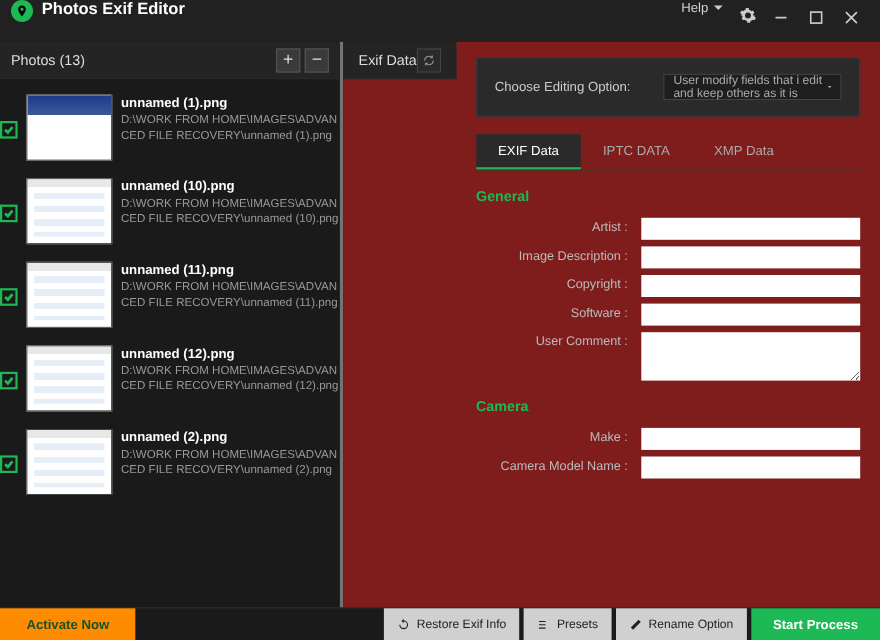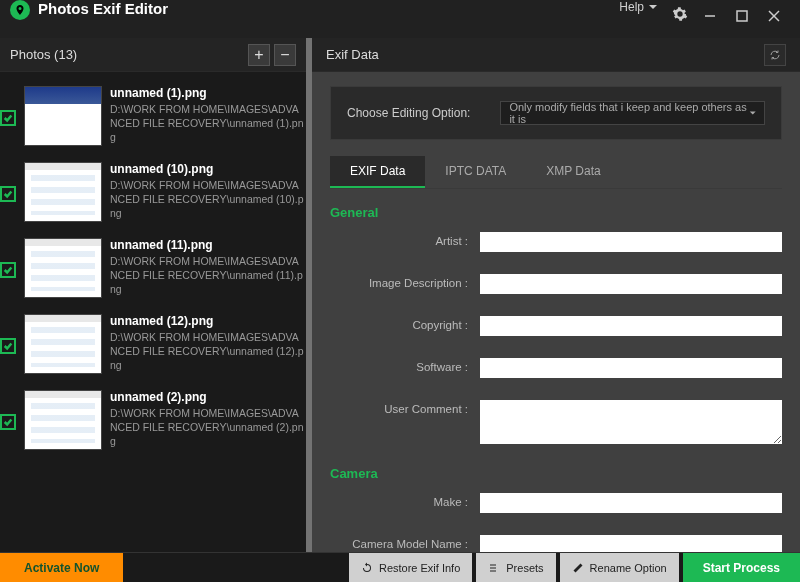--- a/index.html
+++ b/index.html
@@ -12,59 +12,59 @@
 .titlebar-spacer { flex: 1; }
 .help-group { display: flex; align-items: center; gap: 4px; margin-right: 8px; cursor: pointer; }
 .help-group svg { width: 10px; height: 10px; fill: #ccc; }
 .gear-btn { width: 28px; height: 28px; display: flex; align-items: center; justify-content: center; cursor: pointer; }
 .gear-btn svg { width: 16px; height: 16px; fill: #ccc; }
 .win-btn { width: 32px; height: 32px; display: flex; align-items: center; justify-content: center; cursor: pointer; color: #ccc; font-size: 14px; }
 .win-btn svg { width: 12px; height: 12px; stroke: #ccc; stroke-width: 1.5; fill: none; }
 
 .main { display: flex; height: 514px; }
 
-.left-panel { width: 312px; background: #1a1a1a; display: flex; flex-direction: column; border-right: 6px solid #737373; }
+.left-panel { width: 312px; background: #1a1a1a; display: flex; flex-direction: column; border-right: 3px solid #737373; }
 .left-header { height: 34px; display: flex; align-items: center; padding: 0 10px; border-bottom: 1px solid #2a2a2a; background: #242424; }
 .left-header-title { font-size: 13px; color: #ddd; }
 .left-header-spacer { flex: 1; }
 .sq-btn { width: 22px; height: 22px; background: #3a3a3a; border: 1px solid #555; display: flex; align-items: center; justify-content: center; margin-left: 4px; cursor: pointer; font-size: 16px; color: #ddd; line-height: 1; }
 
 .photo-list { flex: 1; overflow-y: auto; padding: 6px 0; }
 .photo-item { display: flex; align-items: flex-start; padding: 8px 0; gap: 8px; }
 .checkbox { width: 16px; height: 16px; border: 2px solid #1db954; display: flex; align-items: center; justify-content: center; margin-top: 24px; flex-shrink: 0; cursor: pointer; }
 .checkbox svg { width: 10px; height: 10px; stroke: #1db954; stroke-width: 3; fill: none; }
 .thumb { width: 78px; height: 60px; background: #fff; flex-shrink: 0; border: 1px solid #444; position: relative; overflow: hidden; }
 .thumb::before { content: ""; position: absolute; inset: 0; background: linear-gradient(180deg, #1e3a8a 0%, #3b5998 30%, #fff 30%, #fff 100%); }
 .thumb.light::before { background: linear-gradient(180deg, #e8e8e8 0%, #e8e8e8 12%, #fff 12%, #fff 100%); }
 .thumb.light::after { content: ""; position: absolute; left: 6px; top: 12px; right: 6px; bottom: 6px; background: repeating-linear-gradient(180deg, #cde 0 6px, #fff 6px 12px); opacity: .5; }
 .item-text { flex: 1; min-width: 0; }
 .item-name { font-size: 12px; font-weight: 600; color: #fff; margin-bottom: 2px; }
 .item-path { font-size: 10.5px; color: #999; line-height: 1.35; word-break: break-all; }
 
-.right-panel { flex: 1; display: flex; flex-direction: column; background: #404040; }
+.right-panel { flex: 1; display: flex; flex-direction: row; background: #7f1d1d; }
 .right-header { height: 34px; display: flex; align-items: center; padding: 0 14px; background: #242424; border-bottom: 1px solid #2a2a2a; }
 .right-header-title { font-size: 13px; color: #ddd; }
 .right-header-spacer { flex: 1; }
 .refresh-btn { width: 22px; height: 22px; border: 1px solid #444; background: #2a2a2a; display: flex; align-items: center; justify-content: center; cursor: pointer; }
 .refresh-btn svg { width: 12px; height: 12px; stroke: #999; stroke-width: 2; fill: none; }
 
 .right-body { flex: 1; overflow-y: auto; padding: 14px 18px 10px 18px; }
 
 .option-bar { background: #2a2a2a; border: 1px solid #3a3a3a; padding: 14px 16px; display: flex; align-items: center; gap: 30px; margin-bottom: 16px; }
 .option-label { font-size: 12px; color: #ccc; }
 .option-select { flex: 1; height: 24px; background: #1e1e1e; border: 1px solid #444; color: #aaa; font-size: 11px; padding: 0 8px; display: flex; align-items: center; justify-content: space-between; cursor: pointer; }
 .option-select svg { width: 8px; height: 8px; fill: #aaa; }
 
 .tabs { display: flex; border-bottom: 1px solid #3a3a3a; gap: 0; }
 .tab { padding: 8px 20px; font-size: 12px; color: #aaa; cursor: pointer; border-bottom: 2px solid transparent; }
 .tab.active { color: #fff; border-bottom-color: #1db954; background: #2a2a2a; }
 
 .section { margin-top: 16px; }
 .section-title { font-size: 13px; color: #1db954; font-weight: 600; margin-bottom: 12px; }
-.field-row { display: flex; align-items: flex-start; margin-bottom: 22px; }
+.field-row { display: flex; align-items: flex-start; margin-bottom: 6px; }
 .field-label { width: 150px; text-align: right; font-size: 11.5px; color: #bbb; padding-right: 12px; padding-top: 3px; }
 .field-input { flex: 1; height: 20px; background: #fff; border: none; }
 .field-input.tall { height: 44px; }
 
 .footer { height: 30px; background: #1a1a1a; display: flex; align-items: stretch; border-top: 1px solid #333; }
 .activate-btn { background: #ff8c00; color: #14532d; font-weight: 600; font-size: 12px; padding: 0 24px; display: flex; align-items: center; cursor: pointer; }
 .footer-spacer { flex: 1; }
 .footer-btn { background: #d0d0d0; color: #222; font-size: 11px; padding: 0 12px; display: flex; align-items: center; gap: 6px; margin-left: 4px; cursor: pointer; }
 .footer-btn svg { width: 12px; height: 12px; fill: #222; }
 .start-btn { background: #1db954; color: #fff; font-weight: 600; font-size: 12px; padding: 0 20px; display: flex; align-items: center; margin-left: 4px; cursor: pointer; }
@@ -192,21 +192,21 @@
       <div class="refresh-btn">
         <svg viewBox="0 0 24 24">
             <path d="M4 12a8 8 0 0114-5M20 12a8 8 0 01-14 5M18 3v4h-4M6 21v-4h4"></path>
           </svg>
       </div>
     </div>
     <div class="right-body">
       <div class="option-bar">
         <div class="option-label">Choose Editing Option:</div>
         <div class="option-select">
-          <span>Only modify fields that i keep and keep others as it is</span>
+          <span>User modify fields that i edit and keep others as it is</span>
           <svg viewBox="0 0 10 10">
               <path d="M1 3l4 4 4-4z"></path>
             </svg>
         </div>
       </div>
       <div class="tabs">
         <div class="tab active">EXIF Data</div>
         <div class="tab">IPTC DATA</div>
         <div class="tab">XMP Data</div>
       </div>

